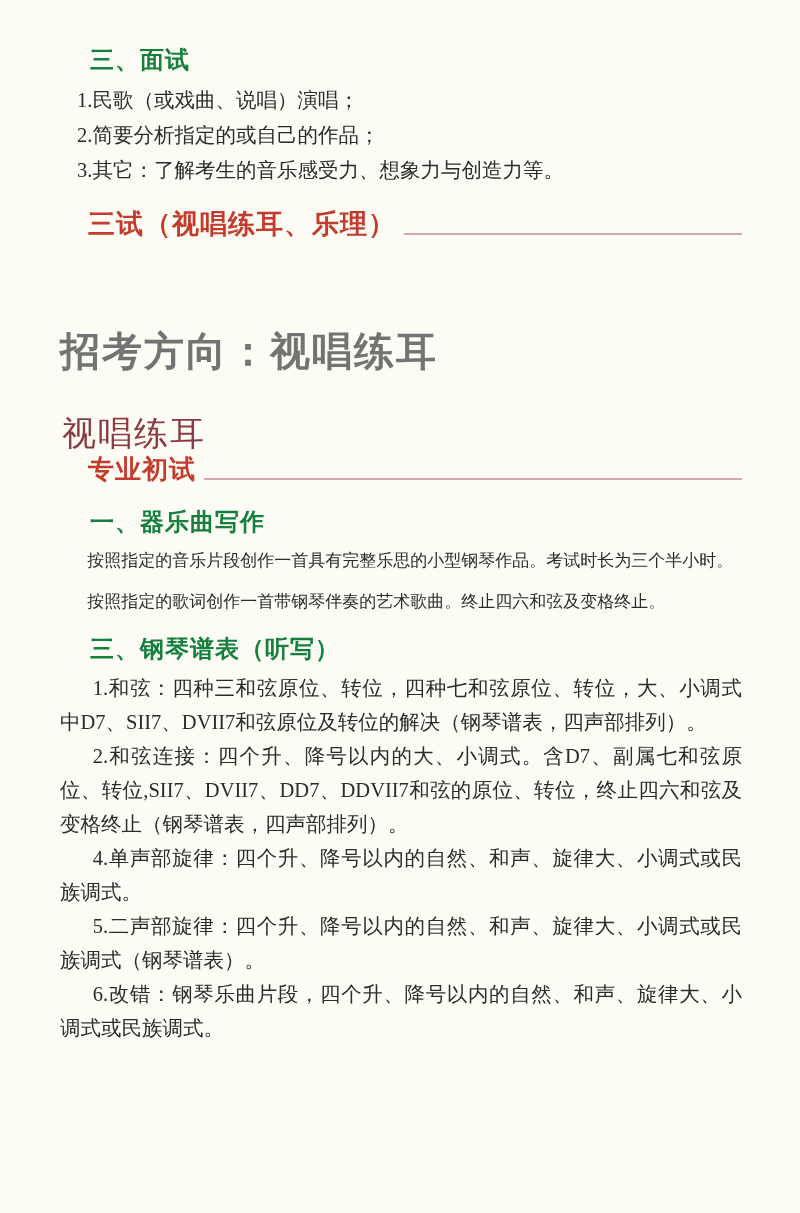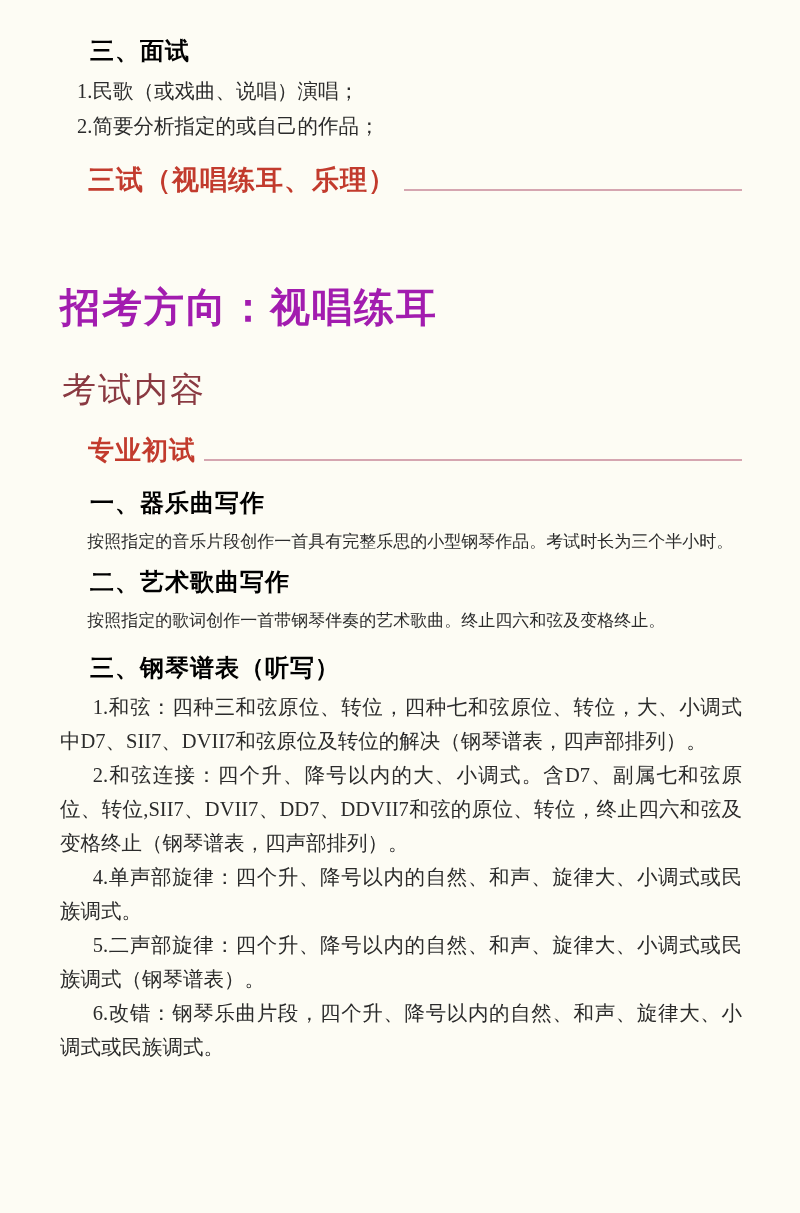--- a/index.html
+++ b/index.html
@@ -17,22 +17,22 @@
     padding: 30px 58px 0 60px;
     font-family: "Liberation Serif", "DejaVu Serif", serif;
     color: #2b2b2b;
   }
   
   .sec-h {
     font-family: Liberation Serif, serif;
     font-weight: bold;
     font-size: 24px;
     line-height: 1.2;
-    color: #000000;
-    margin: 7px 0 0 30px;
+    color: #15803d;
+    margin: 16px 0 0 30px;
     letter-spacing: 1px;
   }
   
   .item-sm {
     font-size: 20.5px;
     line-height: 35px;
     margin: 0 0 0 17px;
   }
   .items-top { margin-top: 8px; }
   
@@ -61,21 +61,21 @@
     font-size: 20.5px;
     line-height: 28px;
     margin: 12px 0 0 30px;
   }
   
   .doc-title {
     font-family: "Liberation Sans", "DejaVu Sans", sans-serif;
     font-weight: bold;
     font-size: 40px;
     line-height: 46px;
-    color: #a21caf;
+    color: #737373;
     letter-spacing: 2px;
     margin: 88px 0 0 0;
   }
   .content-title {
     font-family: "Liberation Sans", "DejaVu Sans", sans-serif;
     font-weight: 300;
     font-size: 34px;
     line-height: 41px;
     color: #8a3a42;
     letter-spacing: 2px;
@@ -92,54 +92,54 @@
   .list-para {
     font-size: 20.5px;
     line-height: 34px;
     text-align: justify;
     text-indent: 1.6em;
     margin: 0;
   }
   .list-block { margin-top: 7px; }
   
   .mt-20 { margin-top: 20px; }
-  .mt-25 { margin-top: 25px; }
+  .mt-25 { }
   .mt-23 { margin-top: 23px; }
   .mt-16 { margin-top: 16px; }
   .mt-9  { margin-top: 9px; }
 </style>
 </head>
 <body>
 
 <div class="page">
 
   <h3 class="sec-h">三、面试</h3>
   <div class="items-top">
     <p class="item-sm">1.民歌（或戏曲、说唱）演唱；</p>
     <p class="item-sm">2.简要分析指定的或自己的作品；</p>
+    <p class="item-sm">3.其它：了解考生的音乐感受力、想象力与创造力等。</p>
   </div>
 
   <div class="h-red-row mt-20">
     <span class="h-red size-lg">三试（视唱练耳、乐理）</span>
     <span class="h-rule"></span>
   </div>
 
   <h1 class="doc-title">招考方向：视唱练耳</h1>
 
-  <h2 class="content-title">考试内容</h2>
+  <h2 class="content-title">视唱练耳</h2>
 
   <div class="h-red-row mt-25">
     <span class="h-red size-md">专业初试</span>
     <span class="h-rule"></span>
   </div>
 
   <h3 class="sec-h mt-23">一、器乐曲写作</h3>
   <p class="para">按照指定的音乐片段创作一首具有完整乐思的小型钢琴作品。考试时长为三个半小时。</p>
 
-  <h3 class="sec-h mt-9">二、艺术歌曲写作</h3>
   <p class="para">按照指定的歌词创作一首带钢琴伴奏的艺术歌曲。终止四六和弦及变格终止。</p>
 
   <h3 class="sec-h mt-16">三、钢琴谱表（听写）</h3>
   <div class="list-block">
     <p class="list-para">1.和弦：四种三和弦原位、转位，四种七和弦原位、转位，大、小调式中D7、SII7、DVII7和弦原位及转位的解决（钢琴谱表，四声部排列）。</p>
     <p class="list-para">2.和弦连接：四个升、降号以内的大、小调式。含D7、副属七和弦原位、转位,SII7、DVII7、DD7、DDVII7和弦的原位、转位，终止四六和弦及变格终止（钢琴谱表，四声部排列）。</p>
     <p class="list-para">4.单声部旋律：四个升、降号以内的自然、和声、旋律大、小调式或民族调式。</p>
     <p class="list-para">5.二声部旋律：四个升、降号以内的自然、和声、旋律大、小调式或民族调式（钢琴谱表）。</p>
     <p class="list-para">6.改错：钢琴乐曲片段，四个升、降号以内的自然、和声、旋律大、小调式或民族调式。</p>
   </div>

